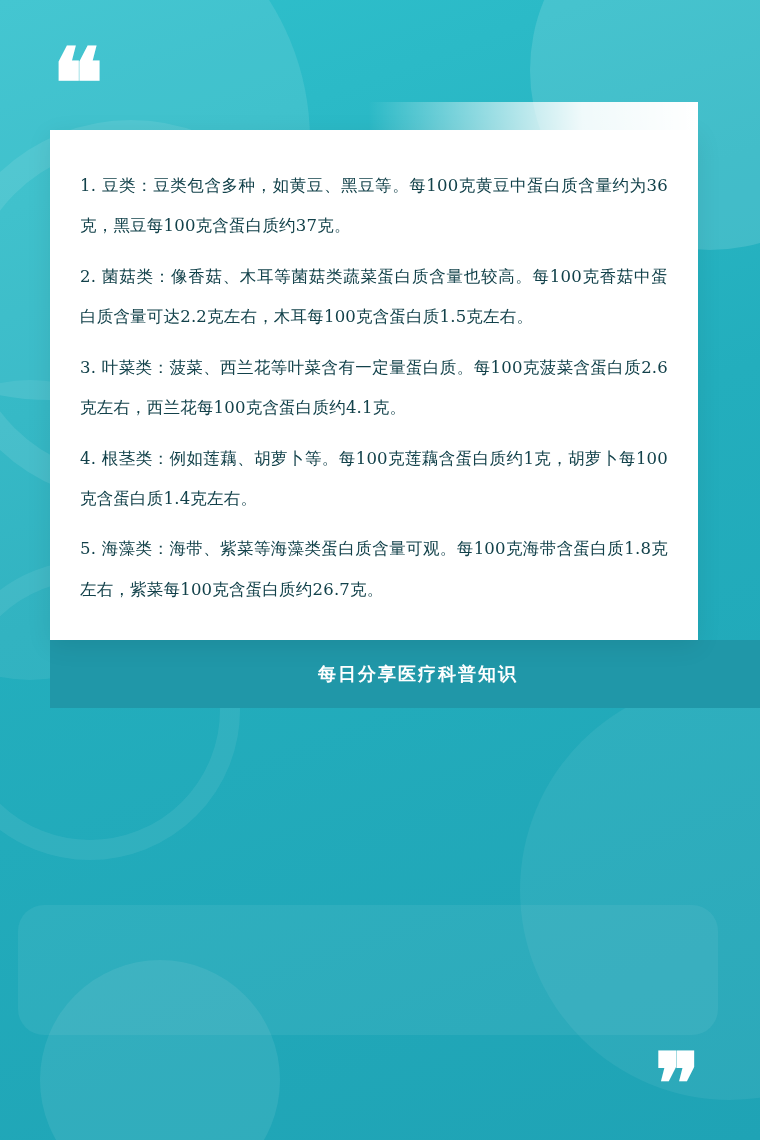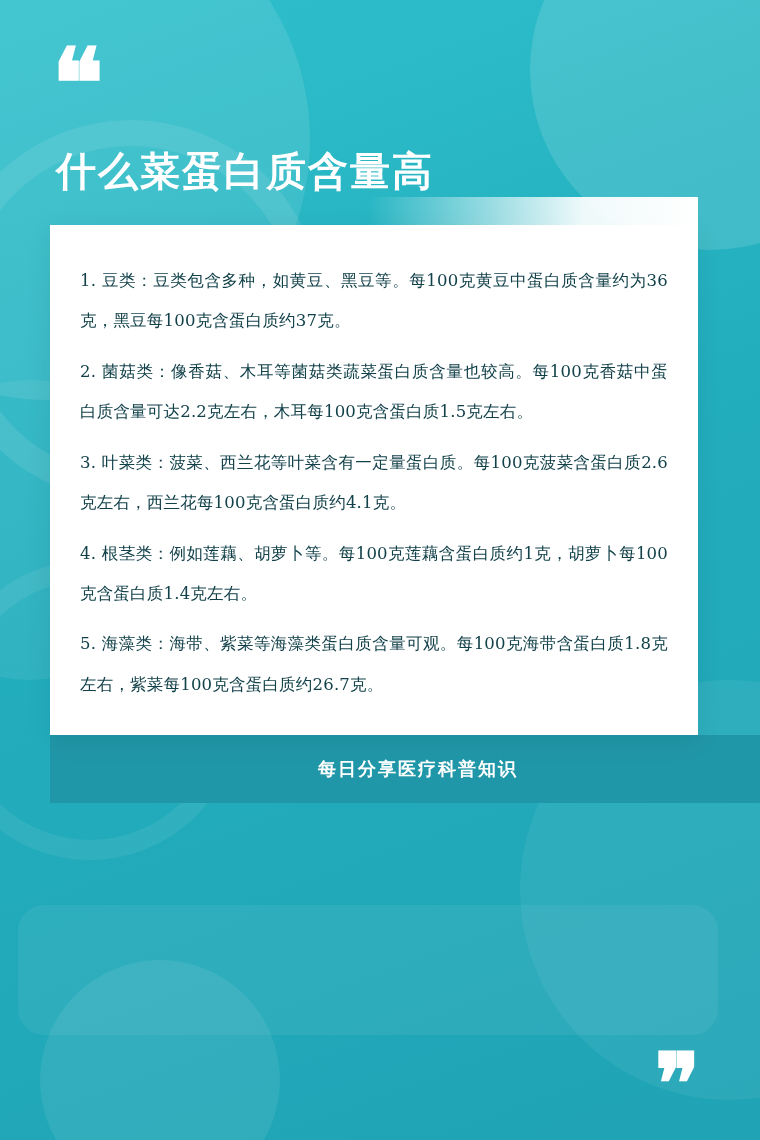--- a/index.html
+++ b/index.html
@@ -192,23 +192,20 @@
   <div class="blob blob-d"></div>
   <div class="blob blob-e"></div>
   <div class="ring"></div>
   <div class="ring2"></div>
   <div class="bottom-round"></div>
 
   <div class="quote-open">❝</div>
 
   <div class="card-wrap">
 
-    <div class="title-band">
-      <div class="title">什么菜蛋白质含量高</div>
-    </div>
 
     <div class="content-card">
       <div class="card-top-fade"></div>
       <p class="para">1. 豆类：豆类包含多种，如黄豆、黑豆等。每100克黄豆中蛋白质含量约为36克，黑豆每100克含蛋白质约37克。</p>
       <p class="para">2. 菌菇类：像香菇、木耳等菌菇类蔬菜蛋白质含量也较高。每100克香菇中蛋白质含量可达2.2克左右，木耳每100克含蛋白质1.5克左右。</p>
       <p class="para">3. 叶菜类：菠菜、西兰花等叶菜含有一定量蛋白质。每100克菠菜含蛋白质2.6克左右，西兰花每100克含蛋白质约4.1克。</p>
       <p class="para">4. 根茎类：例如莲藕、胡萝卜等。每100克莲藕含蛋白质约1克，胡萝卜每100克含蛋白质1.4克左右。</p>
       <p class="para">5. 海藻类：海带、紫菜等海藻类蛋白质含量可观。每100克海带含蛋白质1.8克左右，紫菜每100克含蛋白质约26.7克。</p>
     </div>
 

